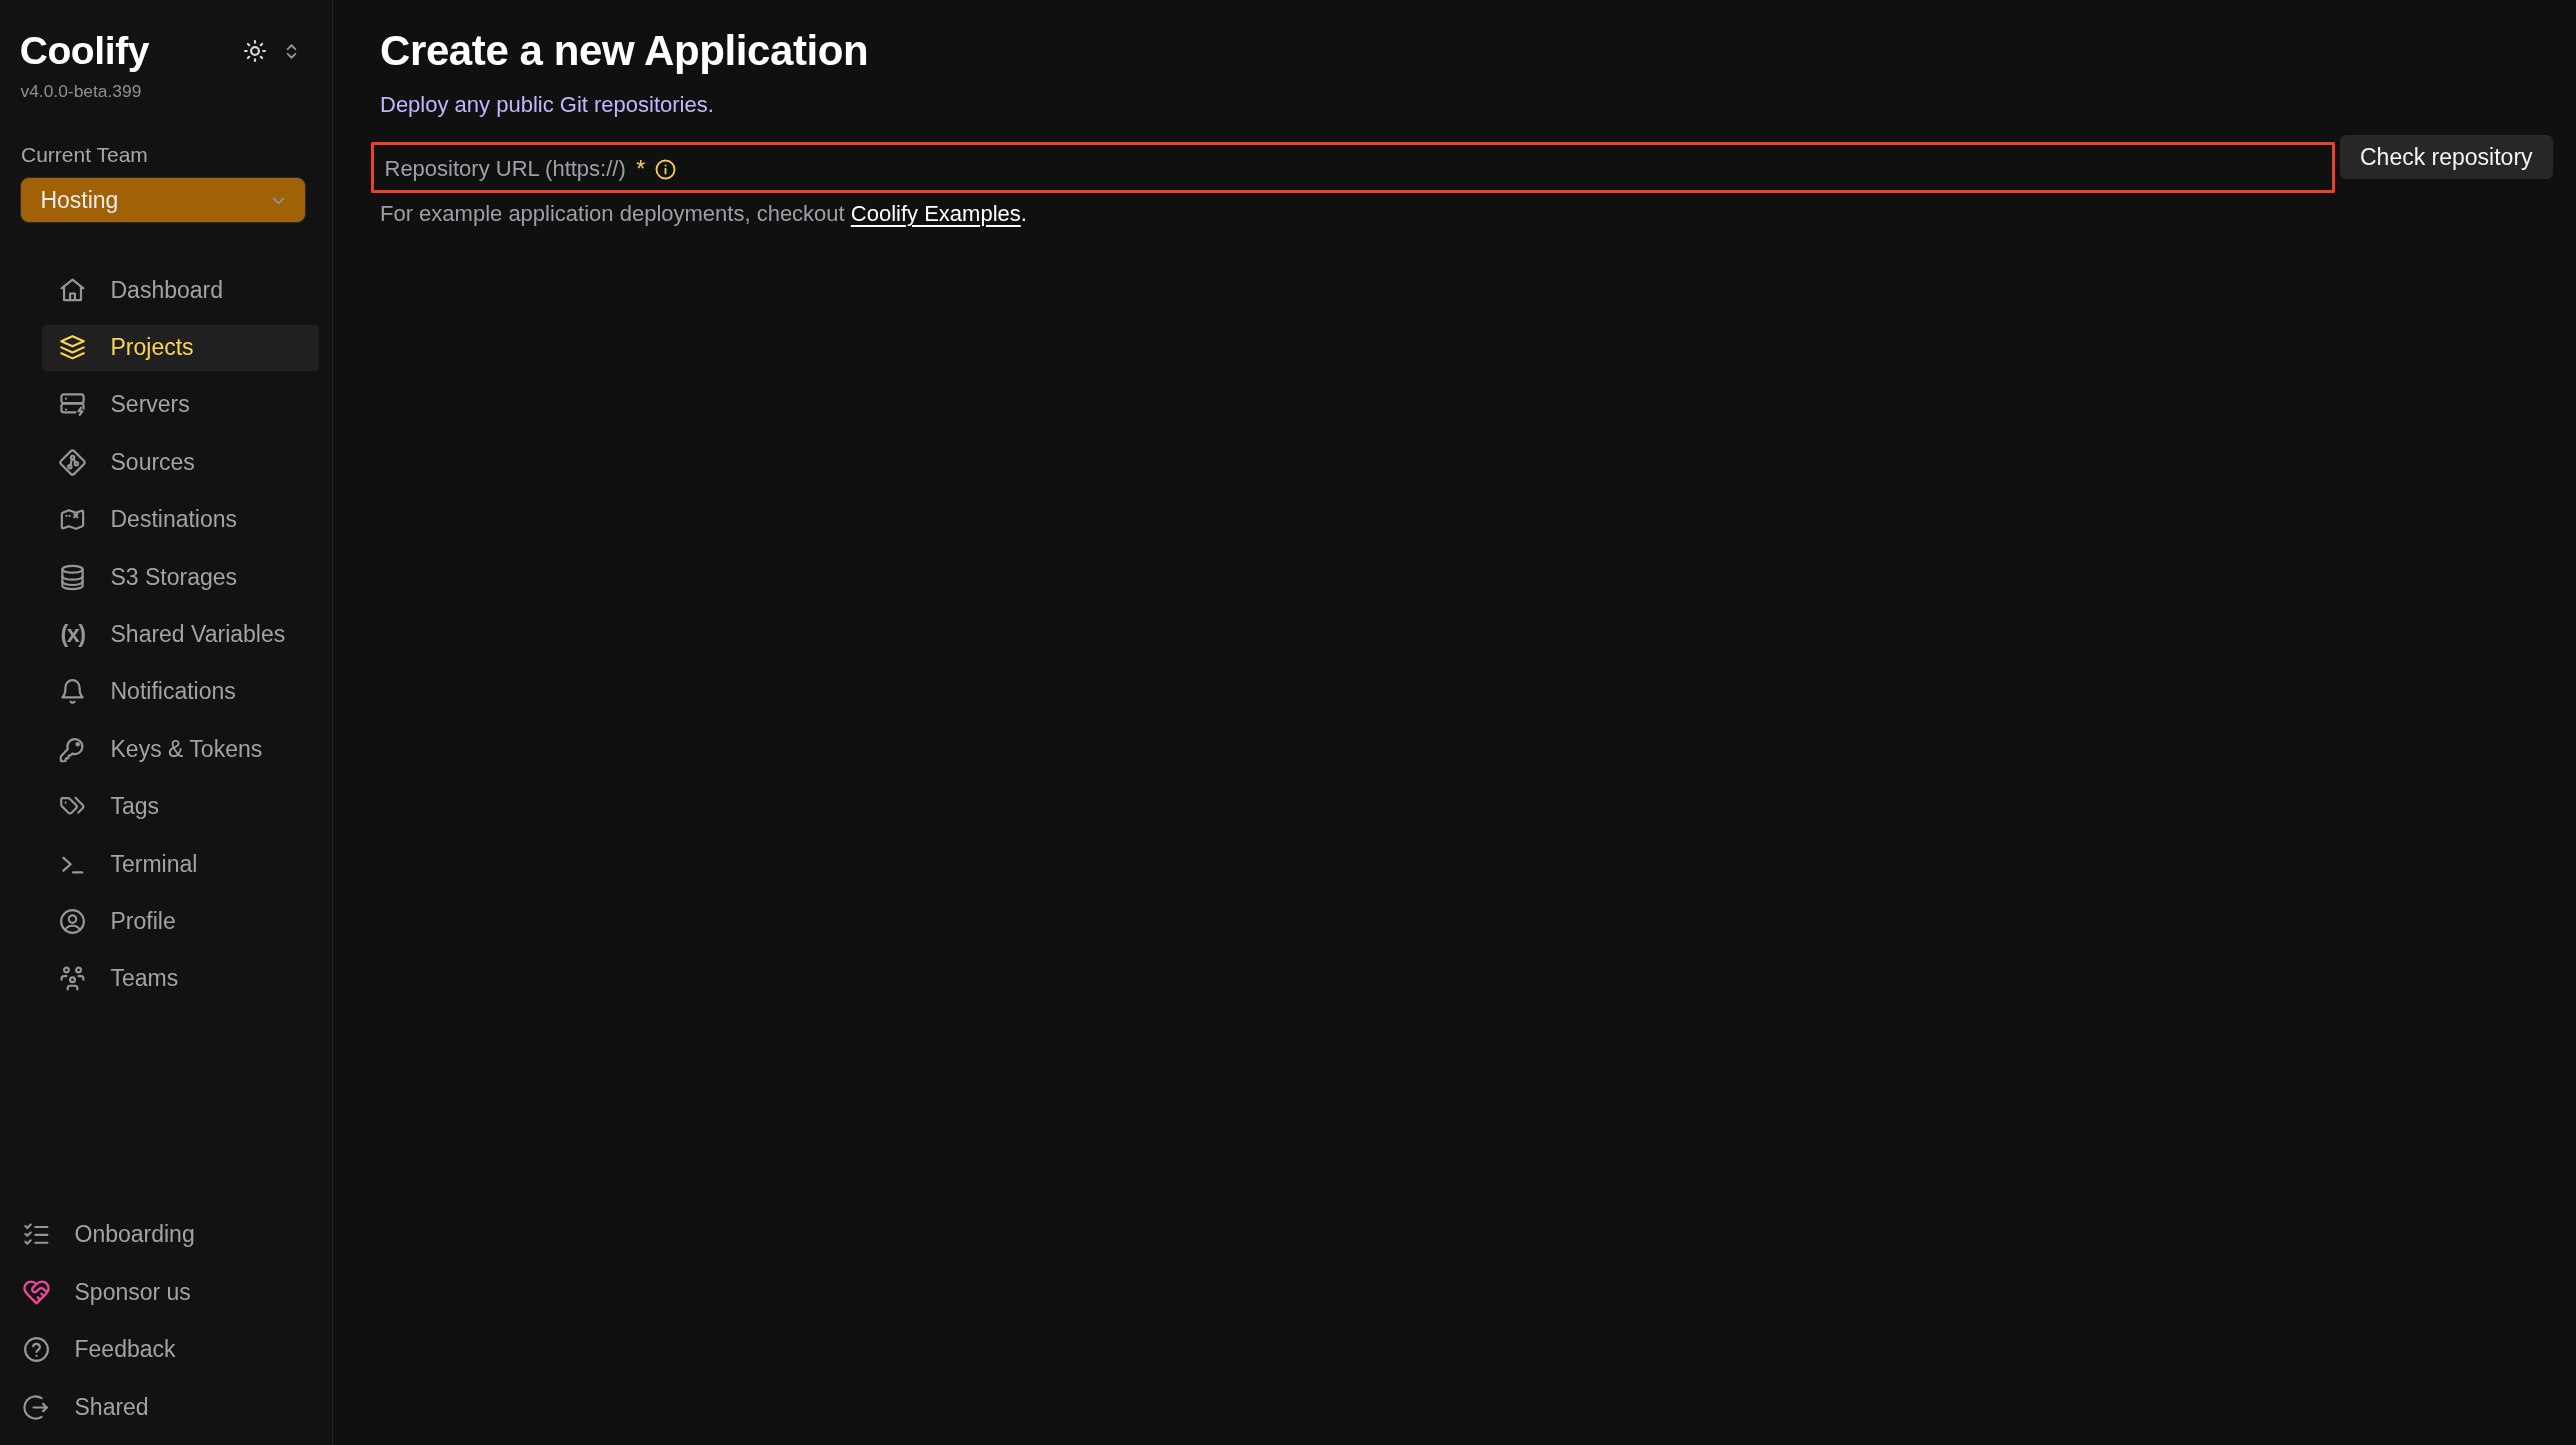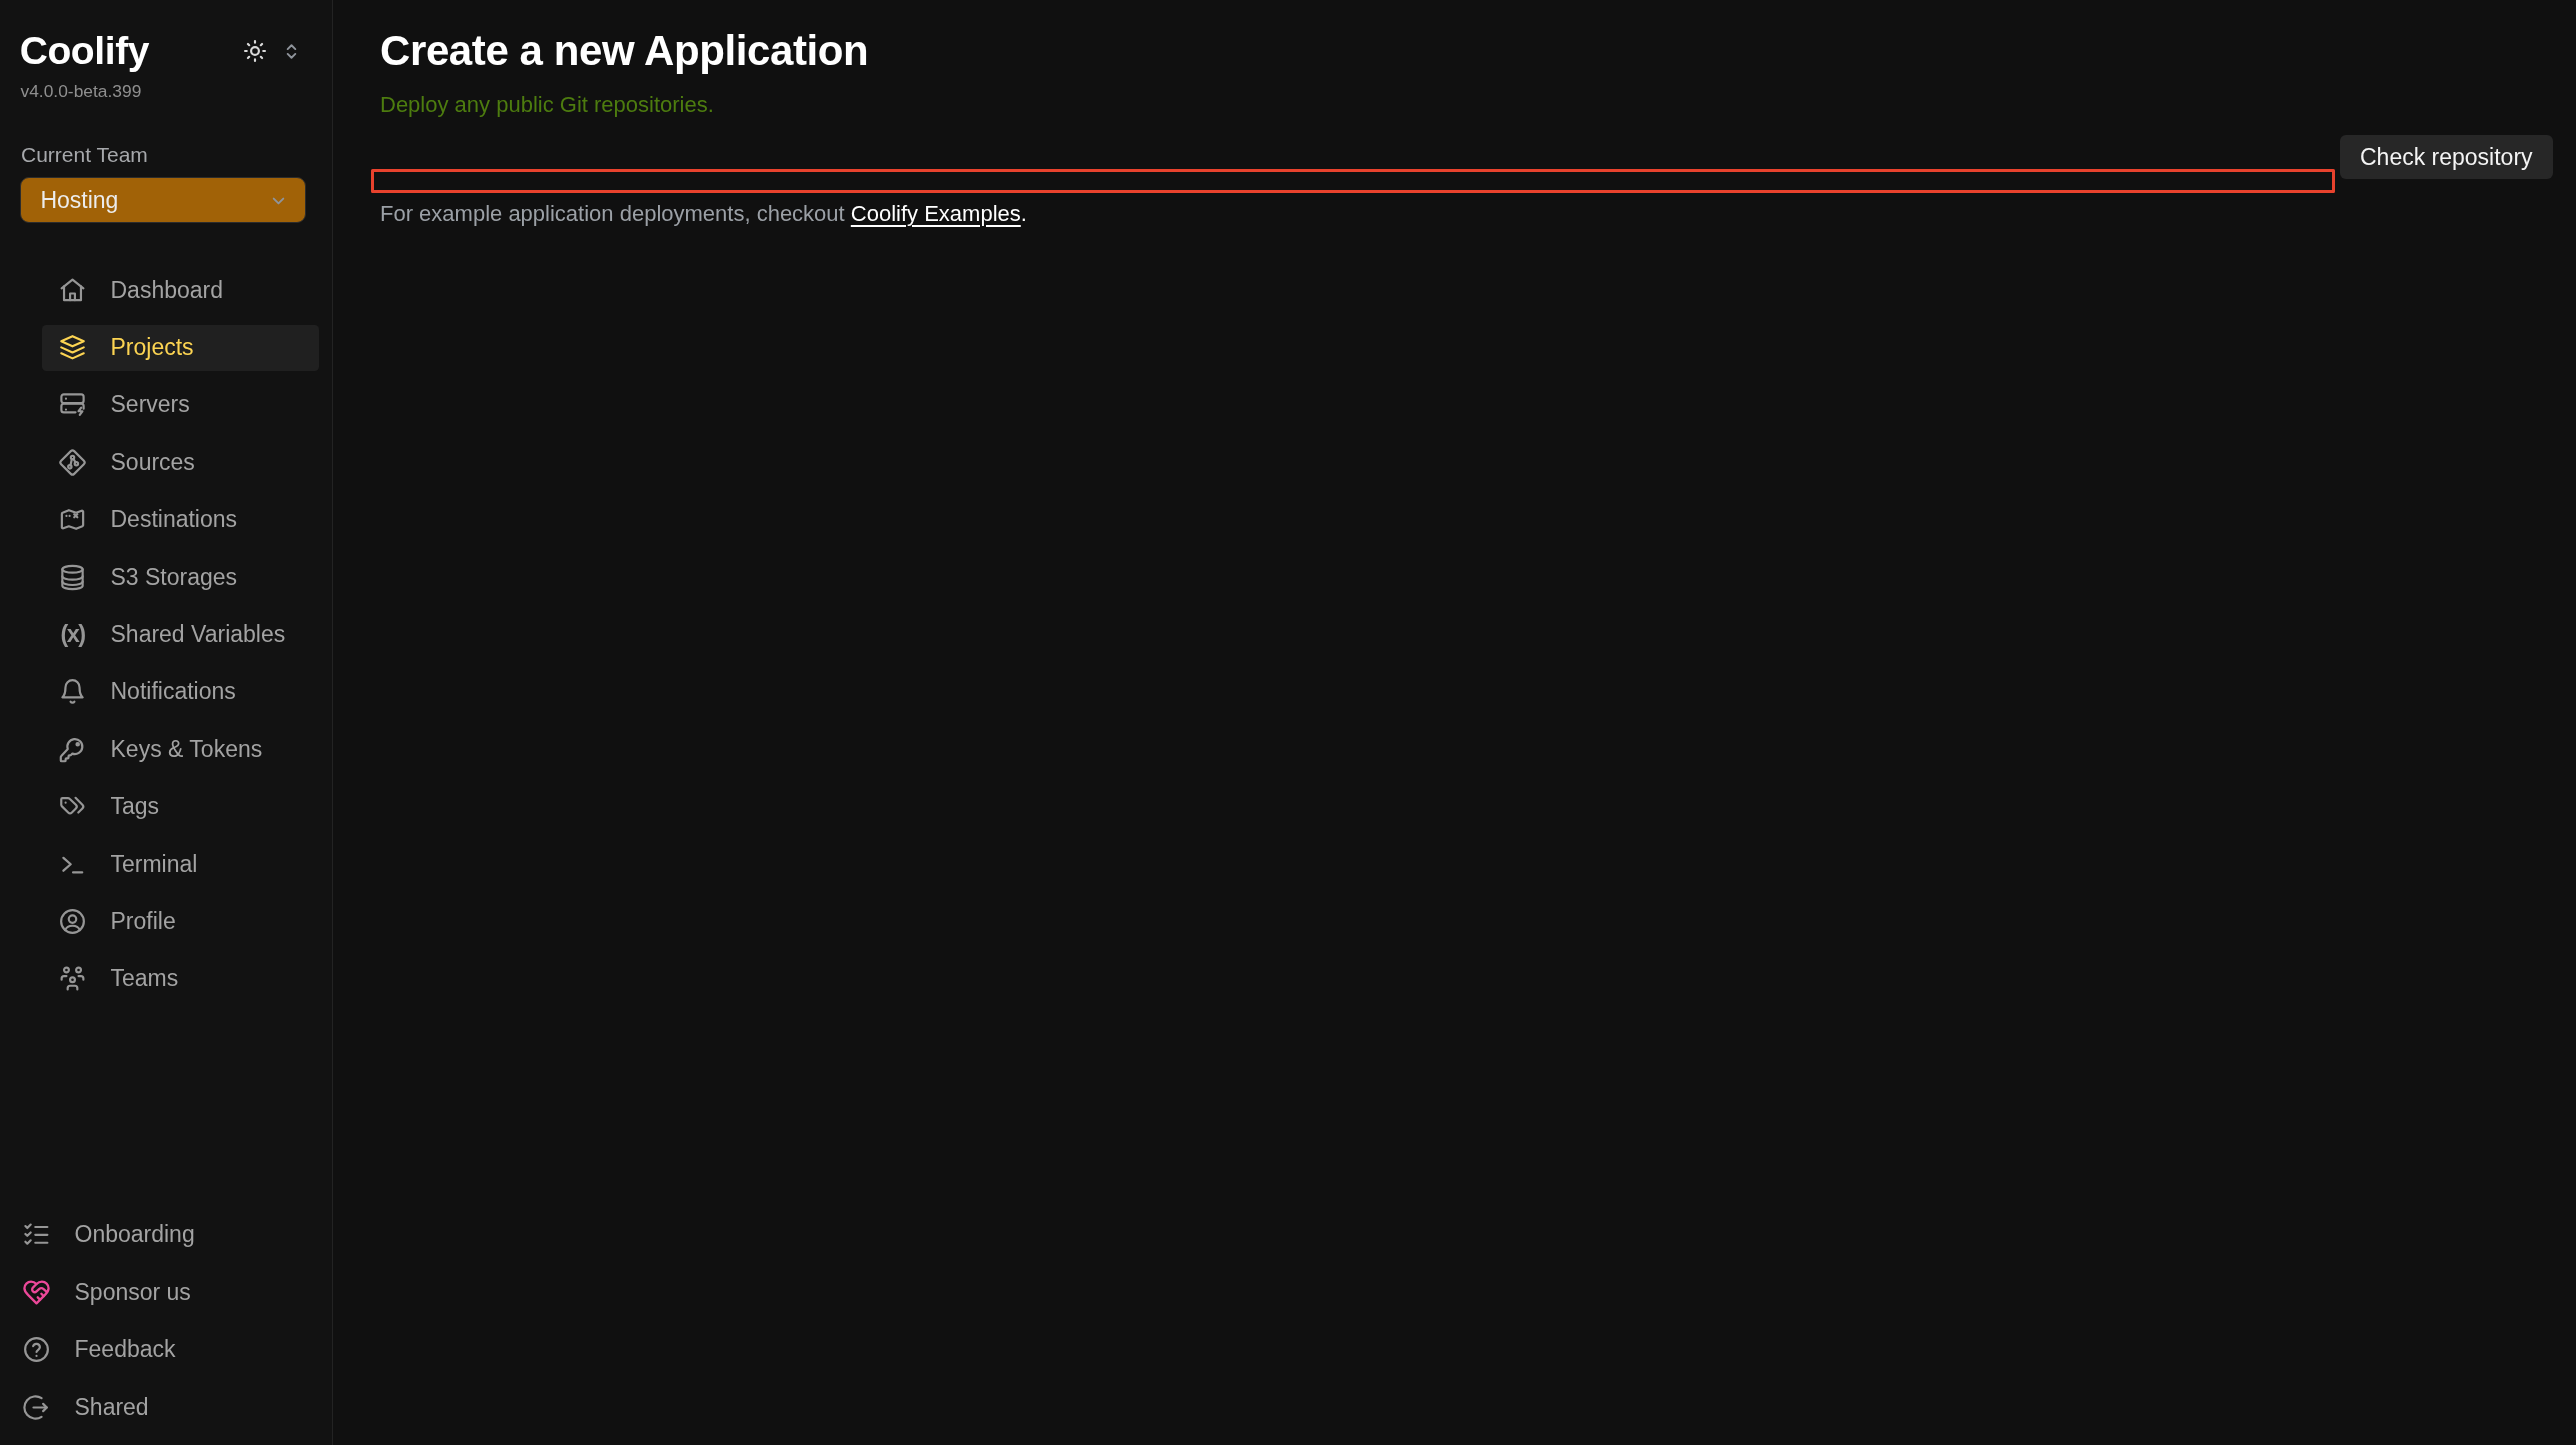--- a/index.html
+++ b/index.html
@@ -58,21 +58,21 @@
     width: 29px; flex: none; text-align: center;
     font-size: 23.5px; font-weight: 700; color: #969696; letter-spacing: -1.5px;
   }
 
   
   .main { margin-left: 335px; padding-top: 26px; position: relative; }
   .page-title {
     margin: 0 0 16px 45px; font-size: 42px; font-weight: 700;
     color: #ffffff; letter-spacing: -0.4px; line-height: 1.2;
   }
-  .page-subtitle { margin: 6px 0 16px 45px; font-size: 22px; color: #4d7c0f; }
+  .page-subtitle { margin: 6px 0 16px 45px; font-size: 22px; color: #c4b5fd; }
 
   .form-row { display: flex; align-items: flex-end; margin: 16.7px 0 0 36px; }
   .repo-box {
     width: 1964px; border: 3px solid #e8422d; border-radius: 1.5px;
     padding: 10.6px 4.5px 7.6px 4.5px;
   }
   .label-row {
     display: flex; align-items: center; gap: 9px;
     margin-left: 6px; font-size: 22px; color: #9ba0a6;
   }
@@ -332,20 +332,31 @@
   </div>
 </div>
 
 <div class="main">
 
   <h1 class="page-title">Create a new Application</h1>
   <p class="page-subtitle">Deploy any public Git repositories.</p>
 
   <div class="form-row">
     <div class="repo-box">
+      <div class="label-row">
+        <span>Repository URL (https://)</span>
+        <span class="req">*</span>
+        <span class="info">
+          <svg width="23" height="23" viewBox="0 0 24 24" fill="none" stroke="currentColor" stroke-width="2" stroke-linecap="round" stroke-linejoin="round">
+            <circle cx="12" cy="12" r="9.4"></circle>
+              <path d="M12 11.2v5"></path>
+              <path d="M12 7.8h.01"></path>
+          </svg>
+        </span>
+      </div>
     </div>
     <button class="check-btn">Check repository</button>
   </div>
 
   <p class="helper"><span>For example application deployments, checkout </span><a>Coolify Examples</a><span class="dot">.</span></p>
 
 </div>
 
 
 </body></html>

